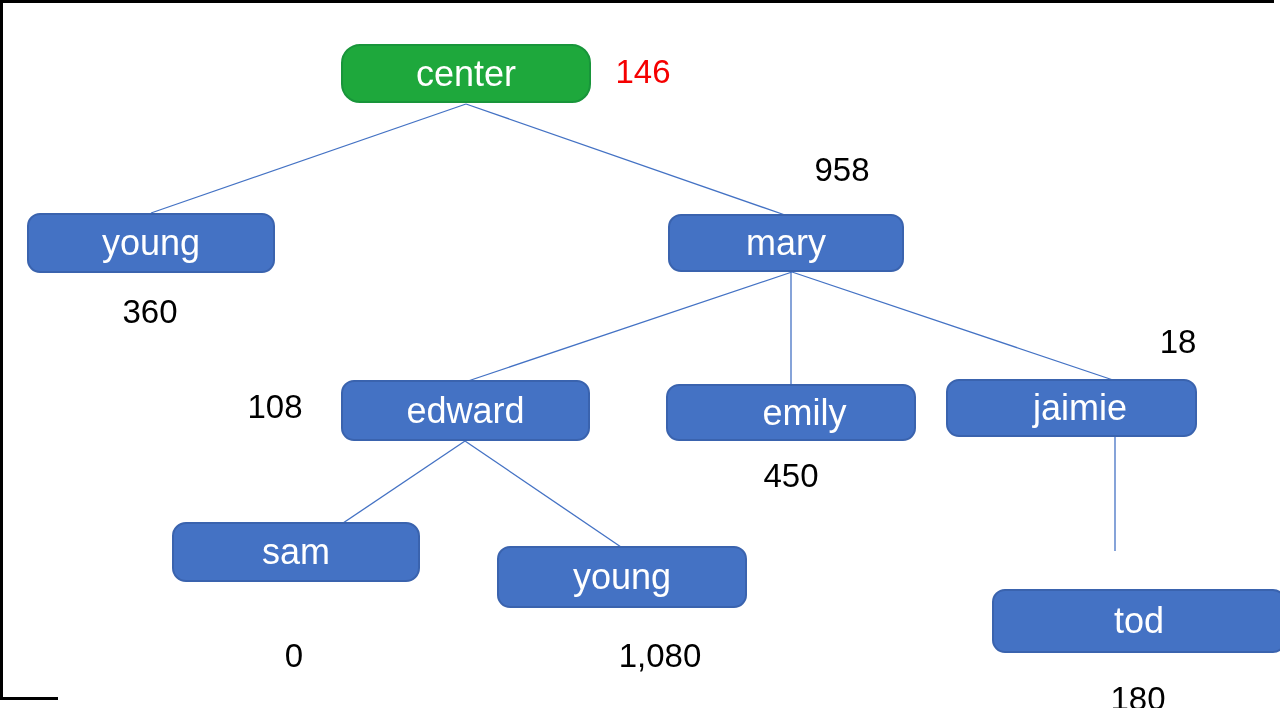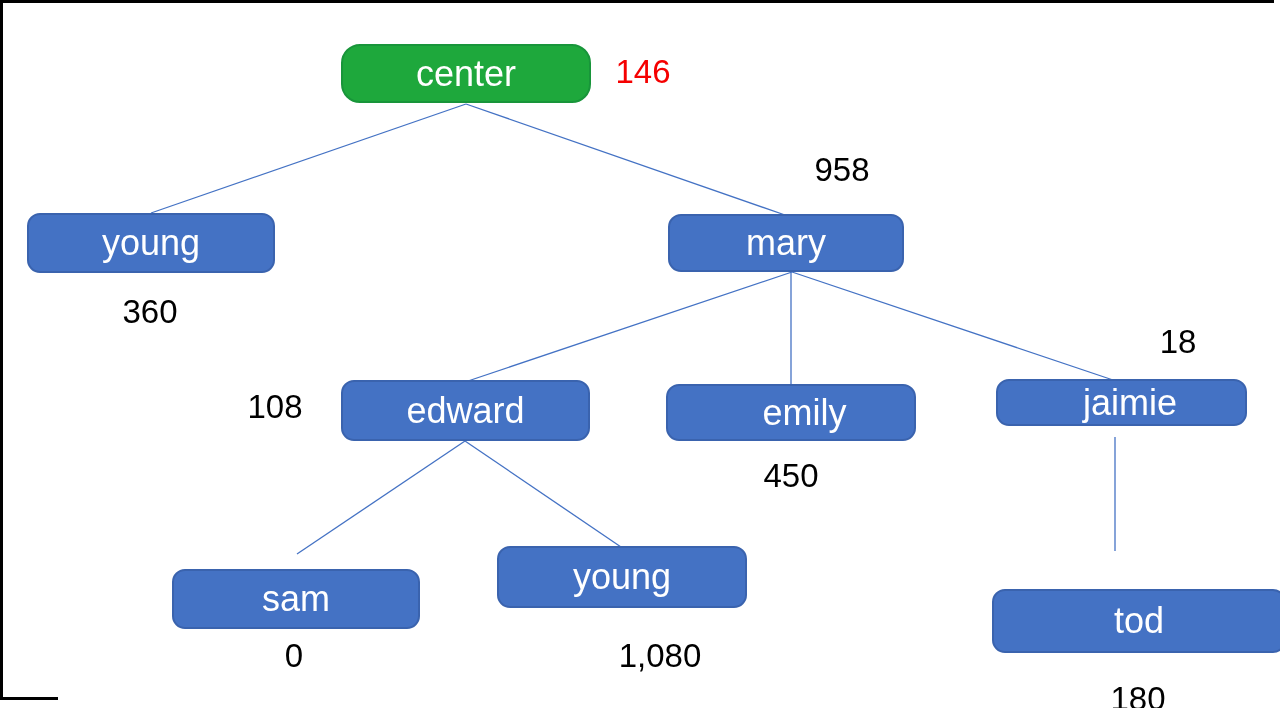--- a/index.html
+++ b/index.html
@@ -50,22 +50,22 @@
     line-height: 38px;
   }
   .value.root-value { color: var(--root-value-text, #f50000); }
 
   
   .pos-center { left:341px; top:44px;  width:250px; height:59px; }
   .pos-john   { left:27px;  top:213px; width:248px; height:60px; }
   .pos-mary   { left:668px; top:214px; width:236px; height:58px; }
   .pos-edward { left:341px; top:380px; width:249px; height:61px; }
   .pos-emily  { left:666px; top:384px; width:250px; height:57px;padding-left:27px; }
-  .pos-jaimie { left:996px; top:379px; width:251px; height:47px;padding-left:17px; }
-  .pos-sam    { left:172px; top:569px; width:248px; height:60px; }
+  .pos-jaimie { left:946px; top:379px; width:251px; height:58px;padding-left:17px; }
+  .pos-sam    { left:172px; top:522px; width:248px; height:60px;border-radius:14px; }
   .pos-young  { left:497px; top:546px; width:250px; height:62px; }
   .pos-tod    { left:992px; top:550px; width:294px; height:64px;margin-top:39px; }
 
   
   .pos-val-center { left:598px;  top:53px;  }
   .pos-val-john   { left:105px;  top:293px; }
   .pos-val-mary   { left:797px;  top:151px; }
   .pos-val-edward { left:230px;  top:388px; }
   .pos-val-emily  { left:746px;  top:457px; }
   .pos-val-jaimie { left:1133px; top:323px; }

